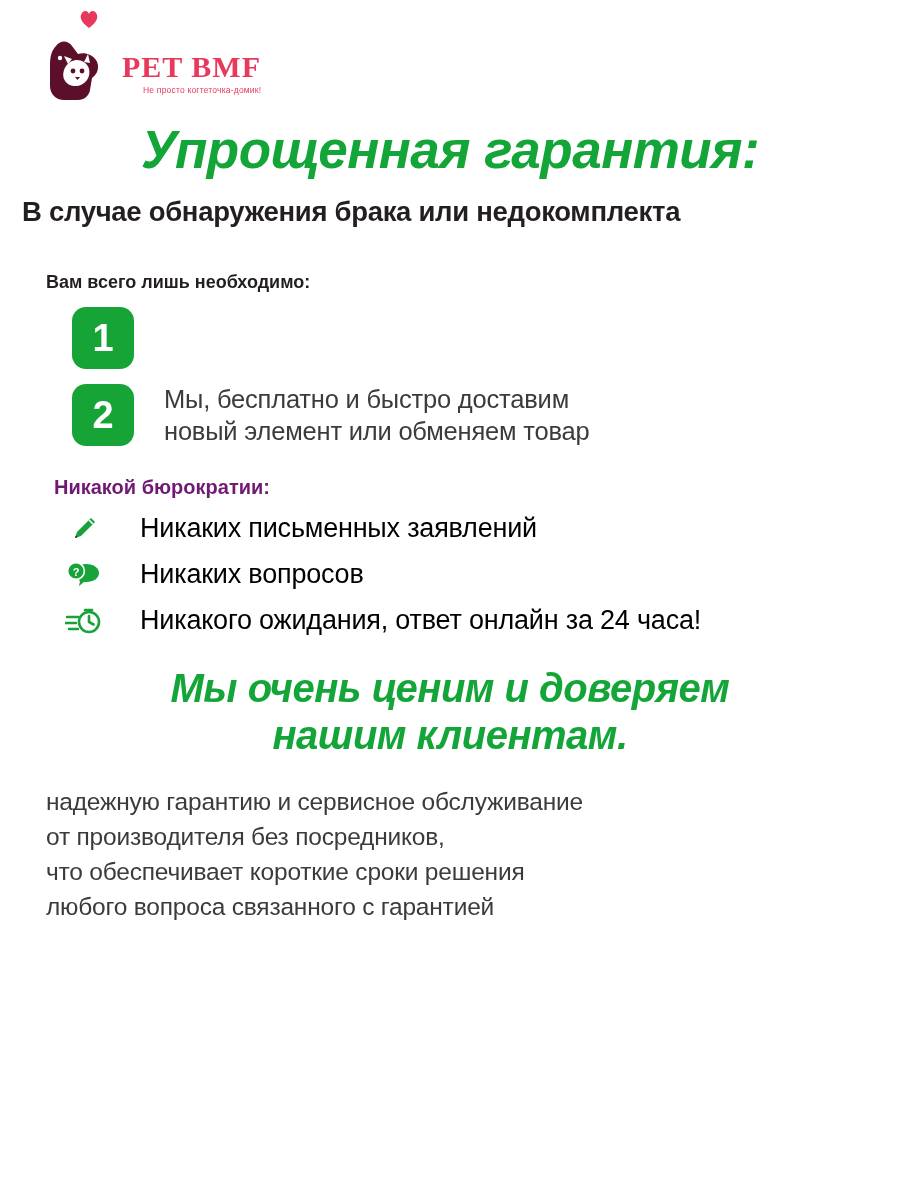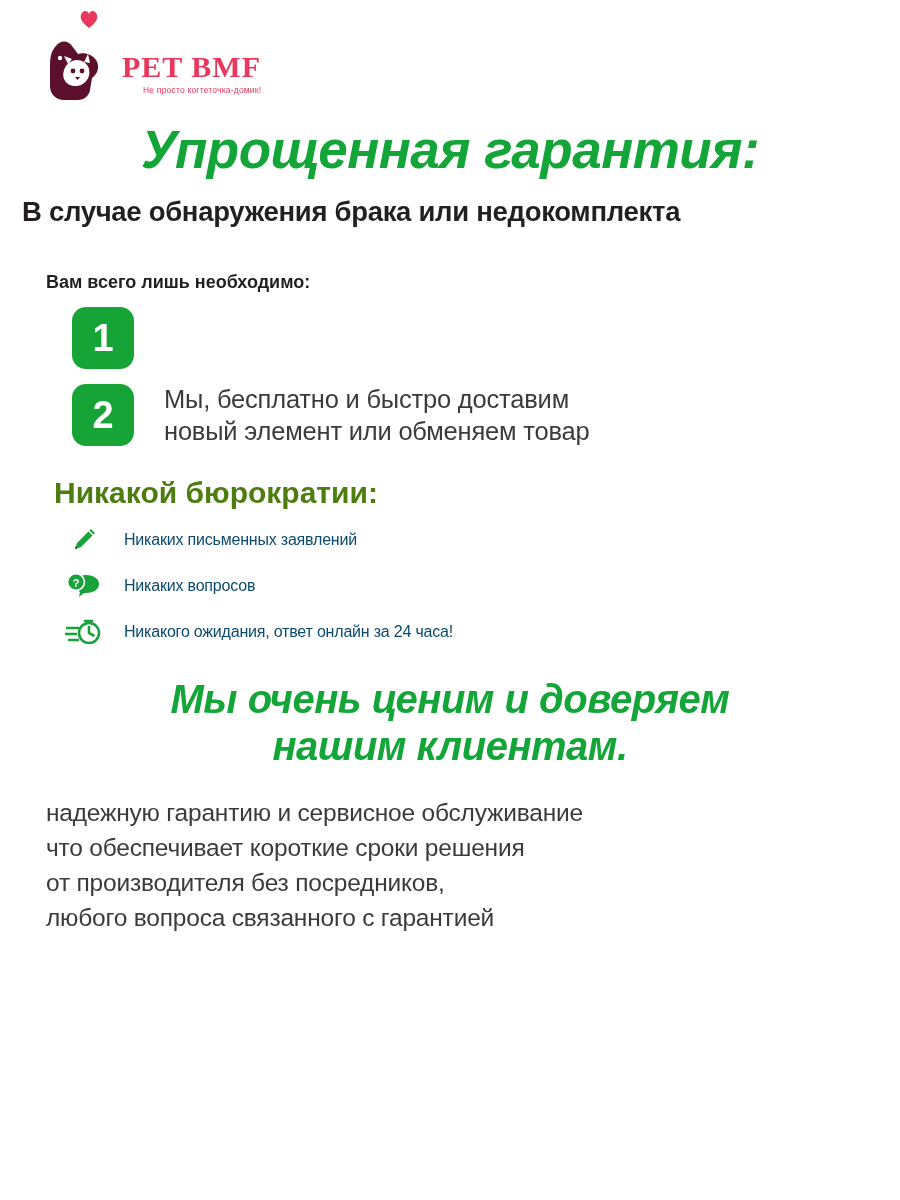--- a/index.html
+++ b/index.html
@@ -127,23 +127,23 @@
   .step-text {
     margin-left: 30px;
     font-size: 25.5px;
     color: #3b3b3b;
     line-height: 1.28;
     letter-spacing: -0.2px;
   }
 
   .bureau-head {
     margin: 28px 0 0 32px;
-    font-size: 30px;
-    font-weight: bold;
-    color: #4d7c0f;
+    font-size: 20px;
+    font-weight: bold;
+    color: #701a75;
   }
 
   .bullets {
     margin: 12px 0 0 0;
     padding: 0;
     list-style: none;
   }
   .bullet {
     display: flex;
     align-items: center;
@@ -152,23 +152,23 @@
   .bullet-icon {
     flex: none;
     width: 44px;
     height: 36px;
     margin-left: 40px;
     display: flex;
     align-items: center;
     justify-content: center;
   }
   .bullet-text {
-    margin-left: 18px;
-    font-size: 16px;
-    color: #0c4a6e;
+    margin-left: 34px;
+    font-size: 27px;
+    color: #000000;
     letter-spacing: -0.2px;
   }
 
   .slogan {
     margin: 26px 0 0 0;
     text-align: center;
     font-size: 40px;
     font-weight: bold;
     font-style: italic;
     color: #13a538;
@@ -266,18 +266,18 @@
     </li>
   </ul>
 
   <div class="slogan">
     <div>Мы очень ценим и доверяем</div>
     <div>нашим клиентам.</div>
   </div>
 
   <div class="closing">
     <div>надежную гарантию и сервисное обслуживание</div>
+    <div>от производителя без посредников,</div>
     <div>что обеспечивает короткие сроки решения</div>
-    <div>от производителя без посредников,</div>
     <div>любого вопроса связанного с гарантией</div>
   </div>
 
 </div>
 
 </body></html>

